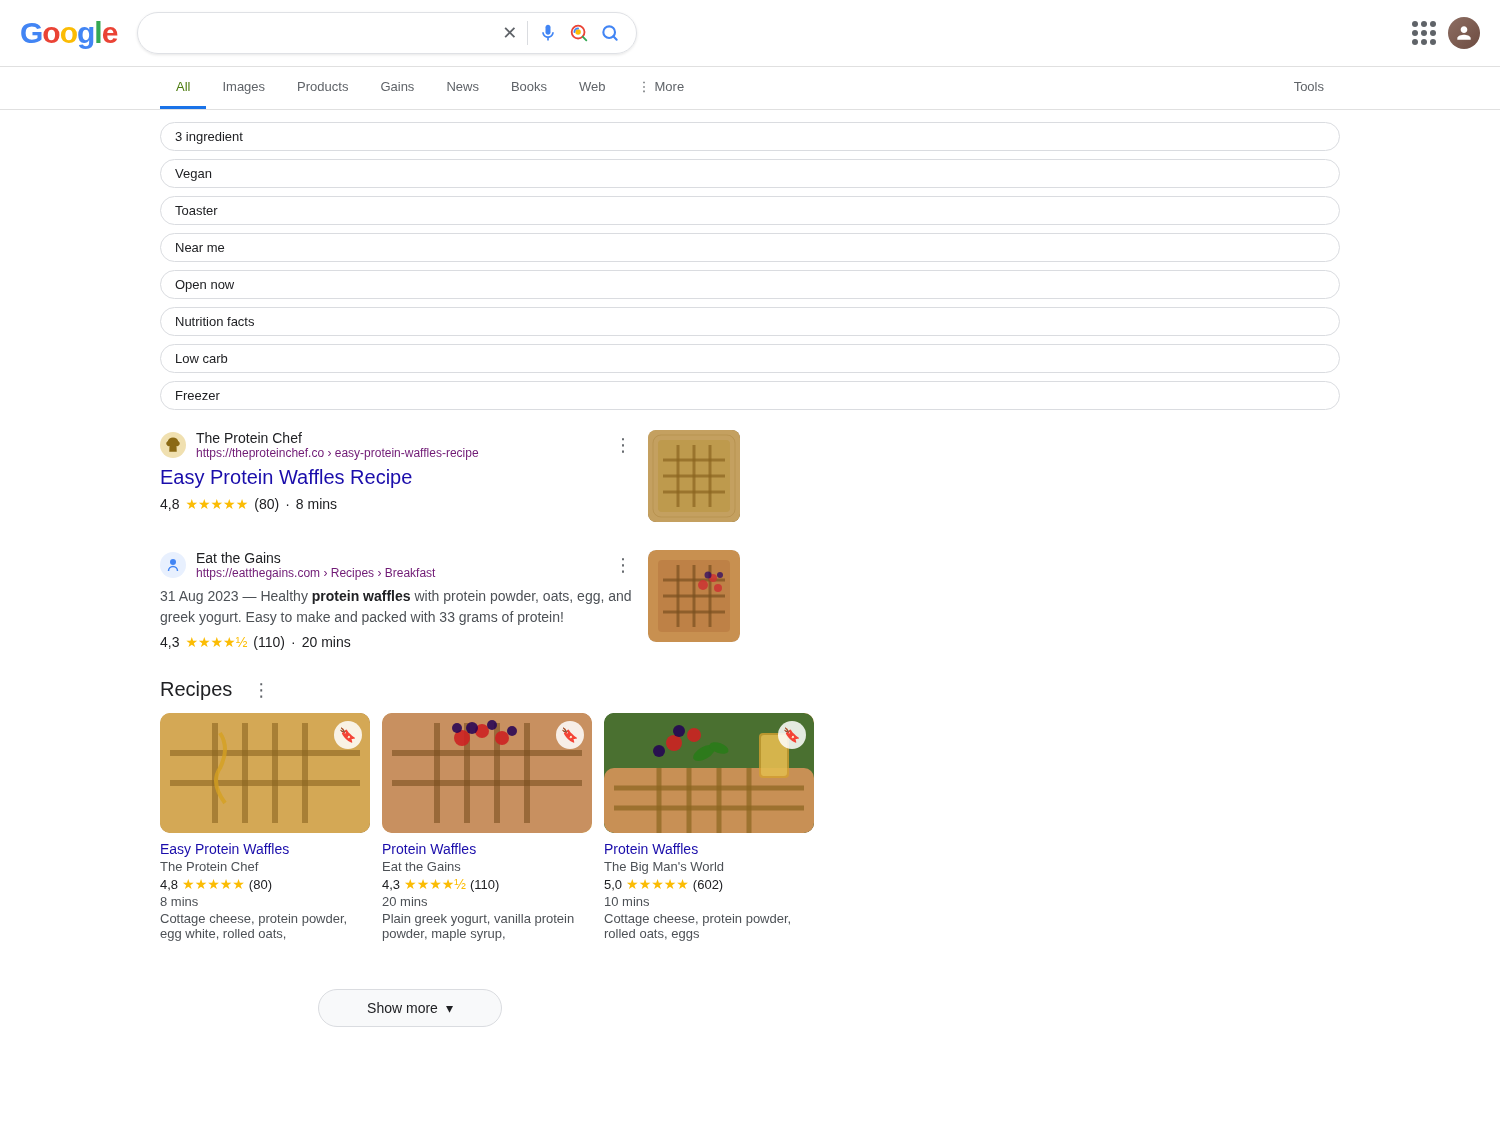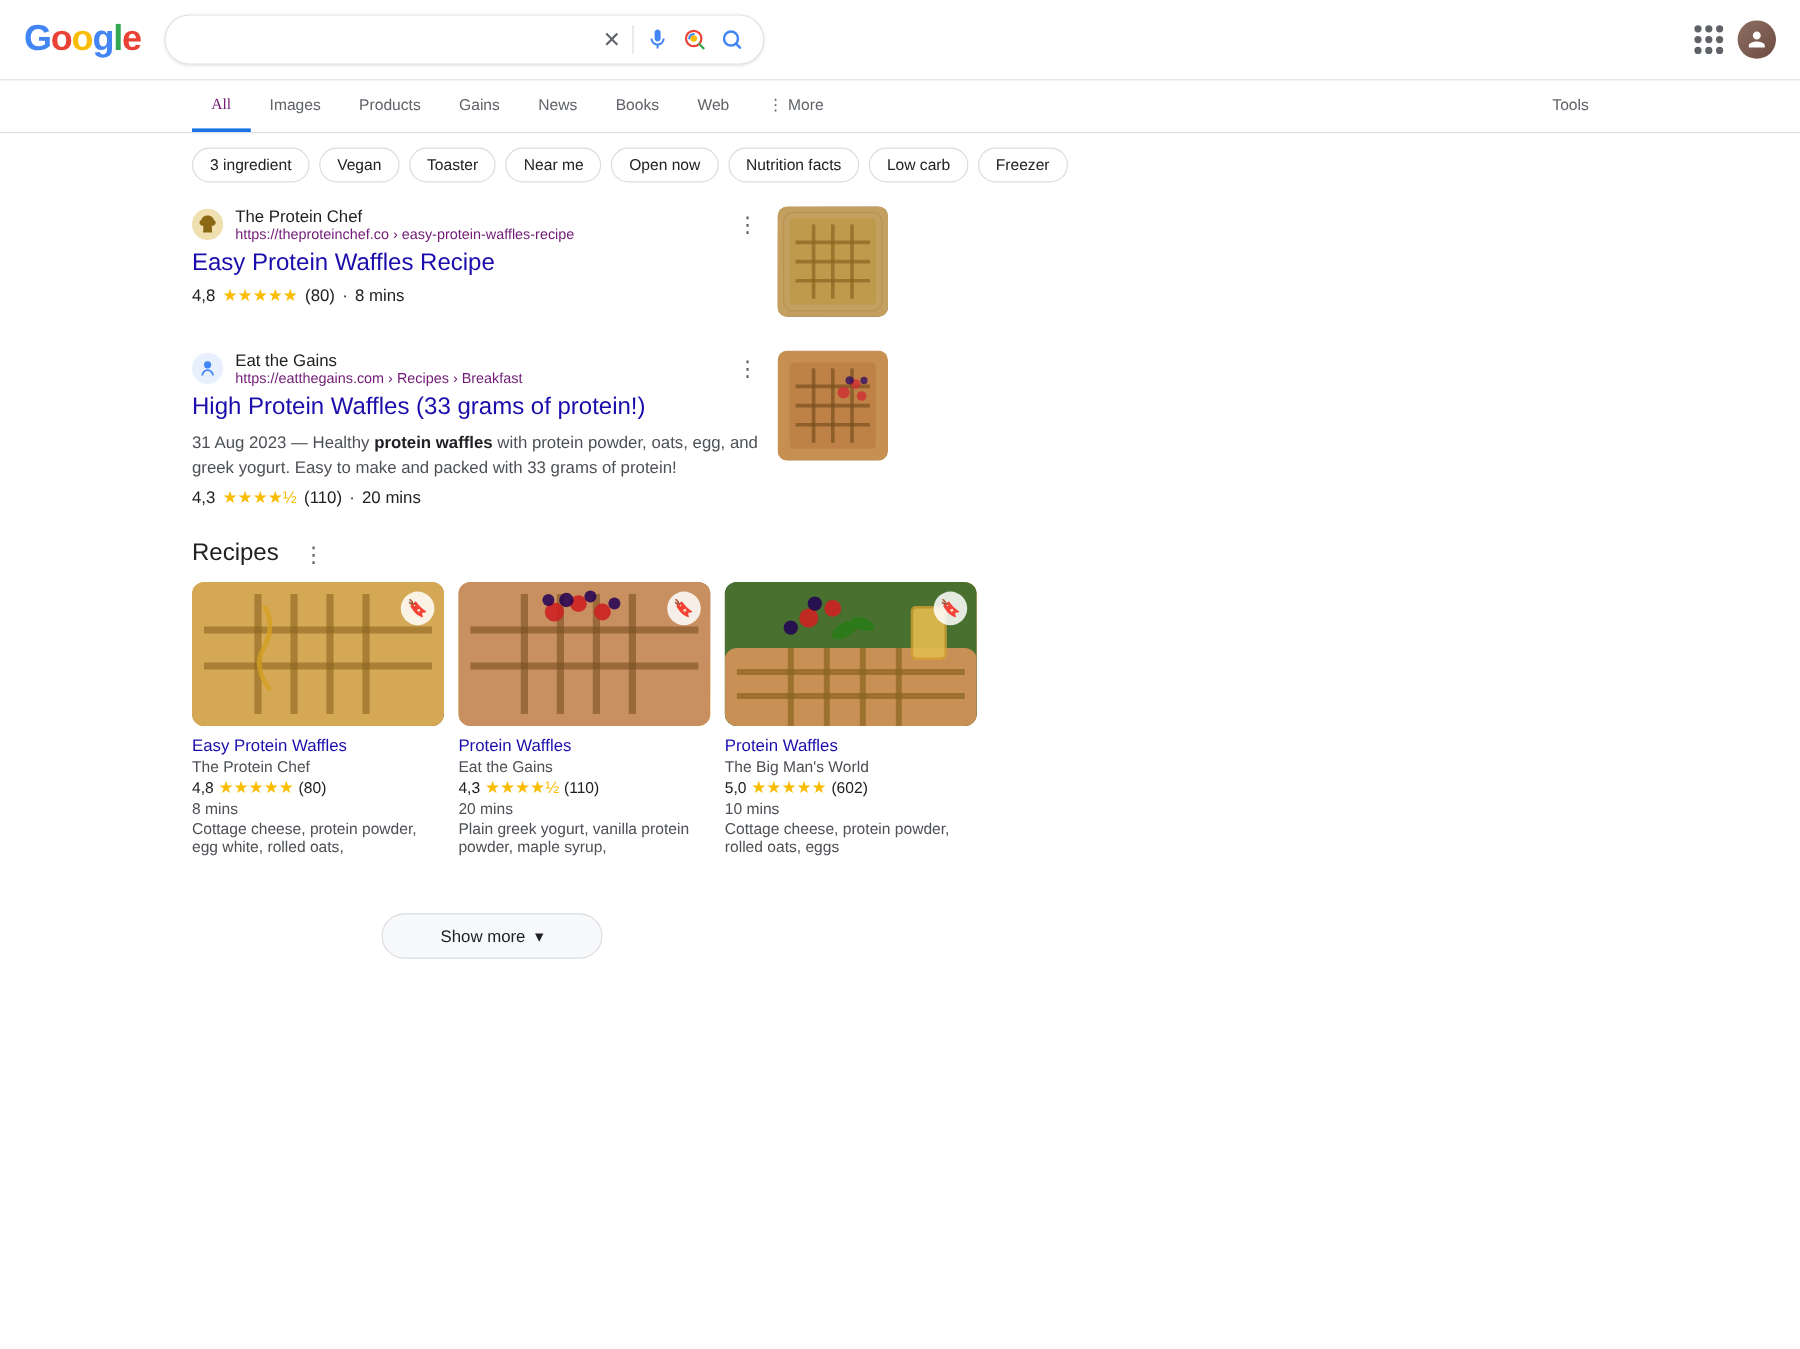--- a/index.html
+++ b/index.html
@@ -19,26 +19,26 @@
     .icon-btn { background: none; border: none; cursor: pointer; display: flex; align-items: center; justify-content: center; }
 
     .header-right { margin-left: auto; display: flex; align-items: center; gap: 12px; }
     .grid-icon { display: grid; grid-template-columns: repeat(3, 6px); gap: 3px; }
     .grid-dot { width: 6px; height: 6px; background: #5f6368; border-radius: 50%; }
     .avatar { width: 32px; height: 32px; border-radius: 50%; background: #8d6e63; overflow: hidden; display: flex; align-items: center; justify-content: center; color: white; font-size: 14px; }
 
     
     .nav-tabs { display: flex; align-items: center; padding: 0 160px; border-bottom: 1px solid #e0e0e0; gap: 0; }
     .nav-tab { padding: 12px 16px; font-size: 13px; color: #5f6368; cursor: pointer; border-bottom: 3px solid transparent; text-decoration: none; white-space: nowrap; }
-    .nav-tab.active { color: #701a75; border-bottom-color: #1a73e8; font-weight: 500; font-family: Liberation Serif, serif; }
+    .nav-tab.active { color: #4d7c0f; border-bottom-color: #1a73e8; font-weight: 500; }
     .nav-tab-more { display: flex; align-items: center; gap: 4px; }
     .nav-tools { margin-left: auto; }
 
     
-    .filter-chips { display: flex; padding: 12px 160px; gap: 8px; overflow-x: auto; }
+    .filter-chips { display: flex; padding: 12px 160px; gap: 8px; overflow-x: auto; flex-direction: column; }
     .chip { display: inline-flex; align-items: center; padding: 6px 14px; border: 1px solid #dadce0; border-radius: 18px; font-size: 13px; color: #202124; cursor: pointer; white-space: nowrap; background: #fff; }
 
     
     .main { padding: 8px 160px; max-width: 900px; }
 
     
     .result { display: flex; margin-bottom: 28px; gap: 16px; }
     .result-content { flex: 1; }
     .result-meta { display: flex; align-items: center; gap: 10px; margin-bottom: 4px; }
     .result-favicon { width: 26px; height: 26px; border-radius: 50%; background: #f1f3f4; display: flex; align-items: center; justify-content: center; font-size: 12px; overflow: hidden; }
@@ -222,21 +222,20 @@
             <circle cx="12" cy="8" r="4"></circle>
             <path d="M6 20c0-3.31 2.69-6 6-6s6 2.69 6 6" stroke="#4285F4" stroke-width="2" fill="none"></path>
           </svg>
         </div>
         <div class="result-site-info">
           <span class="result-site-name">Eat the Gains</span>
           <span class="result-url">https://eatthegains.com › Recipes › Breakfast</span>
         </div>
         <button class="result-more-btn">⋮</button>
       </div>
-      <a class="result-title" href="#">High Protein Waffles (33 grams of protein!)</a>
       <p class="result-snippet">
         31 Aug 2023 — Healthy <strong>protein waffles</strong> with protein powder, oats, egg, and greek yogurt. Easy to make and packed with 33 grams of protein!
       </p>
       <div class="result-rating">
         <span>4,3</span>
         <span class="stars">★★★★½</span>
         <span>(110)</span>
         <span>·</span>
         <span>20 mins</span>
       </div>

